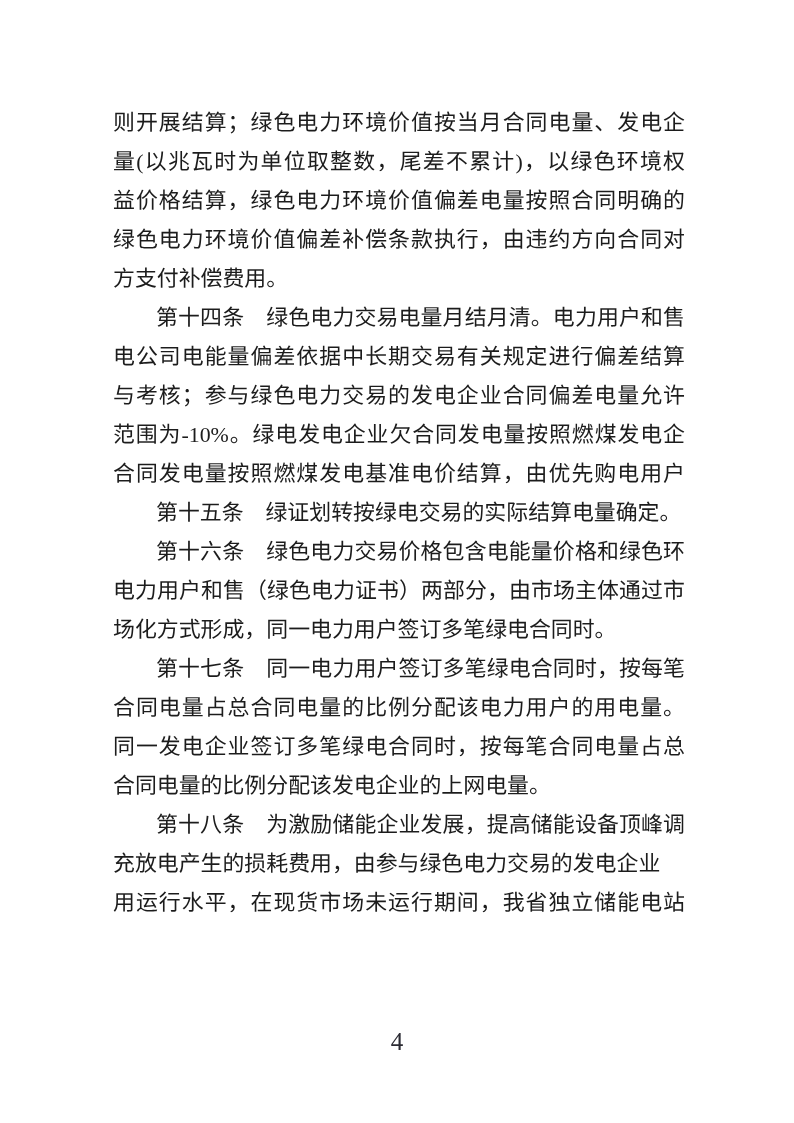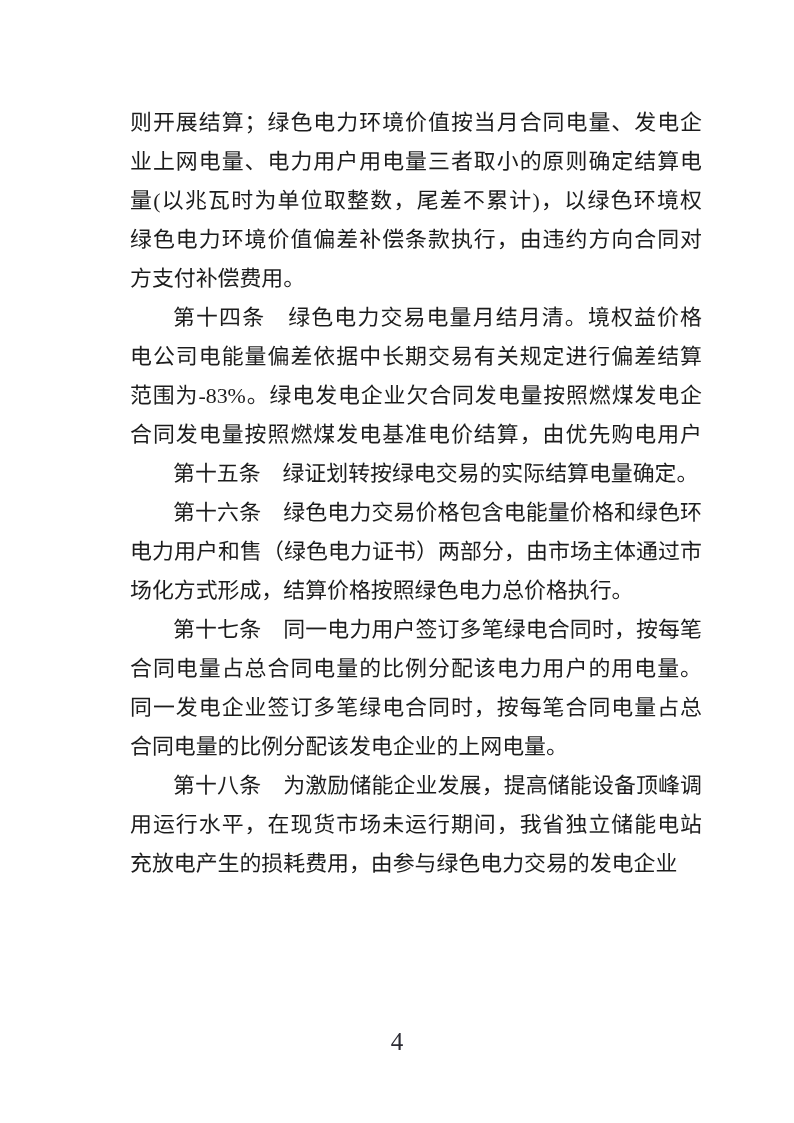--- a/index.html
+++ b/index.html
@@ -11,21 +11,21 @@
     position: relative;
     width: 794px;
     height: 1123px;
     background: #ffffff;
     overflow: hidden;
     font-family: "Liberation Serif", "DejaVu Serif", serif;
     color: #1c1c1c;
   }
   .text-block {
     position: absolute;
-    left: 130px;
+    left: 113px;
     top: 103px;
     width: 572px;
     font-size: 21.9px;
     line-height: 39px;
     font-weight: normal;
   }
   .para {
     margin: 0;
     padding: 0;
   }
@@ -53,45 +53,46 @@
     color: #2b2b33;
   }
 </style>
 </head>
 <body>
 
 <div class="page">
   <div class="text-block" id="document-body">
       <div class="para">
         <div class="line">则开展结算；绿色电力环境价值按当月合同电量、发电企</div>
-        <div class="line">业上网电量、电力用户用电量三者取小的原则确定结算电</div>
         <div class="line">量(以兆瓦时为单位取整数，尾差不累计)，以绿色环境权</div>
+        <div class="line">益价格结算，绿色电力环境价值偏差电量按照合同明确的</div>
         <div class="line">绿色电力环境价值偏差补偿条款执行，由违约方向合同对</div>
         <div class="line para-last">方支付补偿费用。</div>
       </div>
       <div class="para">
-        <div class="line first-indent">第十四条　绿色电力交易电量月结月清。境权益价格</div>
+        <div class="line first-indent">第十四条　绿色电力交易电量月结月清。电力用户和售</div>
         <div class="line">电公司电能量偏差依据中长期交易有关规定进行偏差结算</div>
-        <div class="line">范围为-83%。绿电发电企业欠合同发电量按照燃煤发电企</div>
+        <div class="line">与考核；参与绿色电力交易的发电企业合同偏差电量允许</div>
+        <div class="line">范围为-10%。绿电发电企业欠合同发电量按照燃煤发电企</div>
         <div class="line">合同发电量按照燃煤发电基准电价结算，由优先购电用户</div>
       </div>
       <div class="para">
         <div class="line first-indent para-last">第十五条　绿证划转按绿电交易的实际结算电量确定。</div>
       </div>
       <div class="para">
         <div class="line first-indent">第十六条　绿色电力交易价格包含电能量价格和绿色环</div>
         <div class="line">电力用户和售（绿色电力证书）两部分，由市场主体通过市</div>
-        <div class="line para-last">场化方式形成，结算价格按照绿色电力总价格执行。</div>
+        <div class="line para-last">场化方式形成，同一电力用户签订多笔绿电合同时。</div>
       </div>
       <div class="para">
         <div class="line first-indent">第十七条　同一电力用户签订多笔绿电合同时，按每笔</div>
         <div class="line">合同电量占总合同电量的比例分配该电力用户的用电量。</div>
         <div class="line">同一发电企业签订多笔绿电合同时，按每笔合同电量占总</div>
         <div class="line para-last">合同电量的比例分配该发电企业的上网电量。</div>
       </div>
       <div class="para">
         <div class="line first-indent">第十八条　为激励储能企业发展，提高储能设备顶峰调</div>
+        <div class="line para-last">充放电产生的损耗费用，由参与绿色电力交易的发电企业</div>
         <div class="line">用运行水平，在现货市场未运行期间，我省独立储能电站</div>
-        <div class="line para-last">充放电产生的损耗费用，由参与绿色电力交易的发电企业</div>
       </div>
     </div>
   <div class="page-number">4</div>
 </div>
 
 </body></html>

